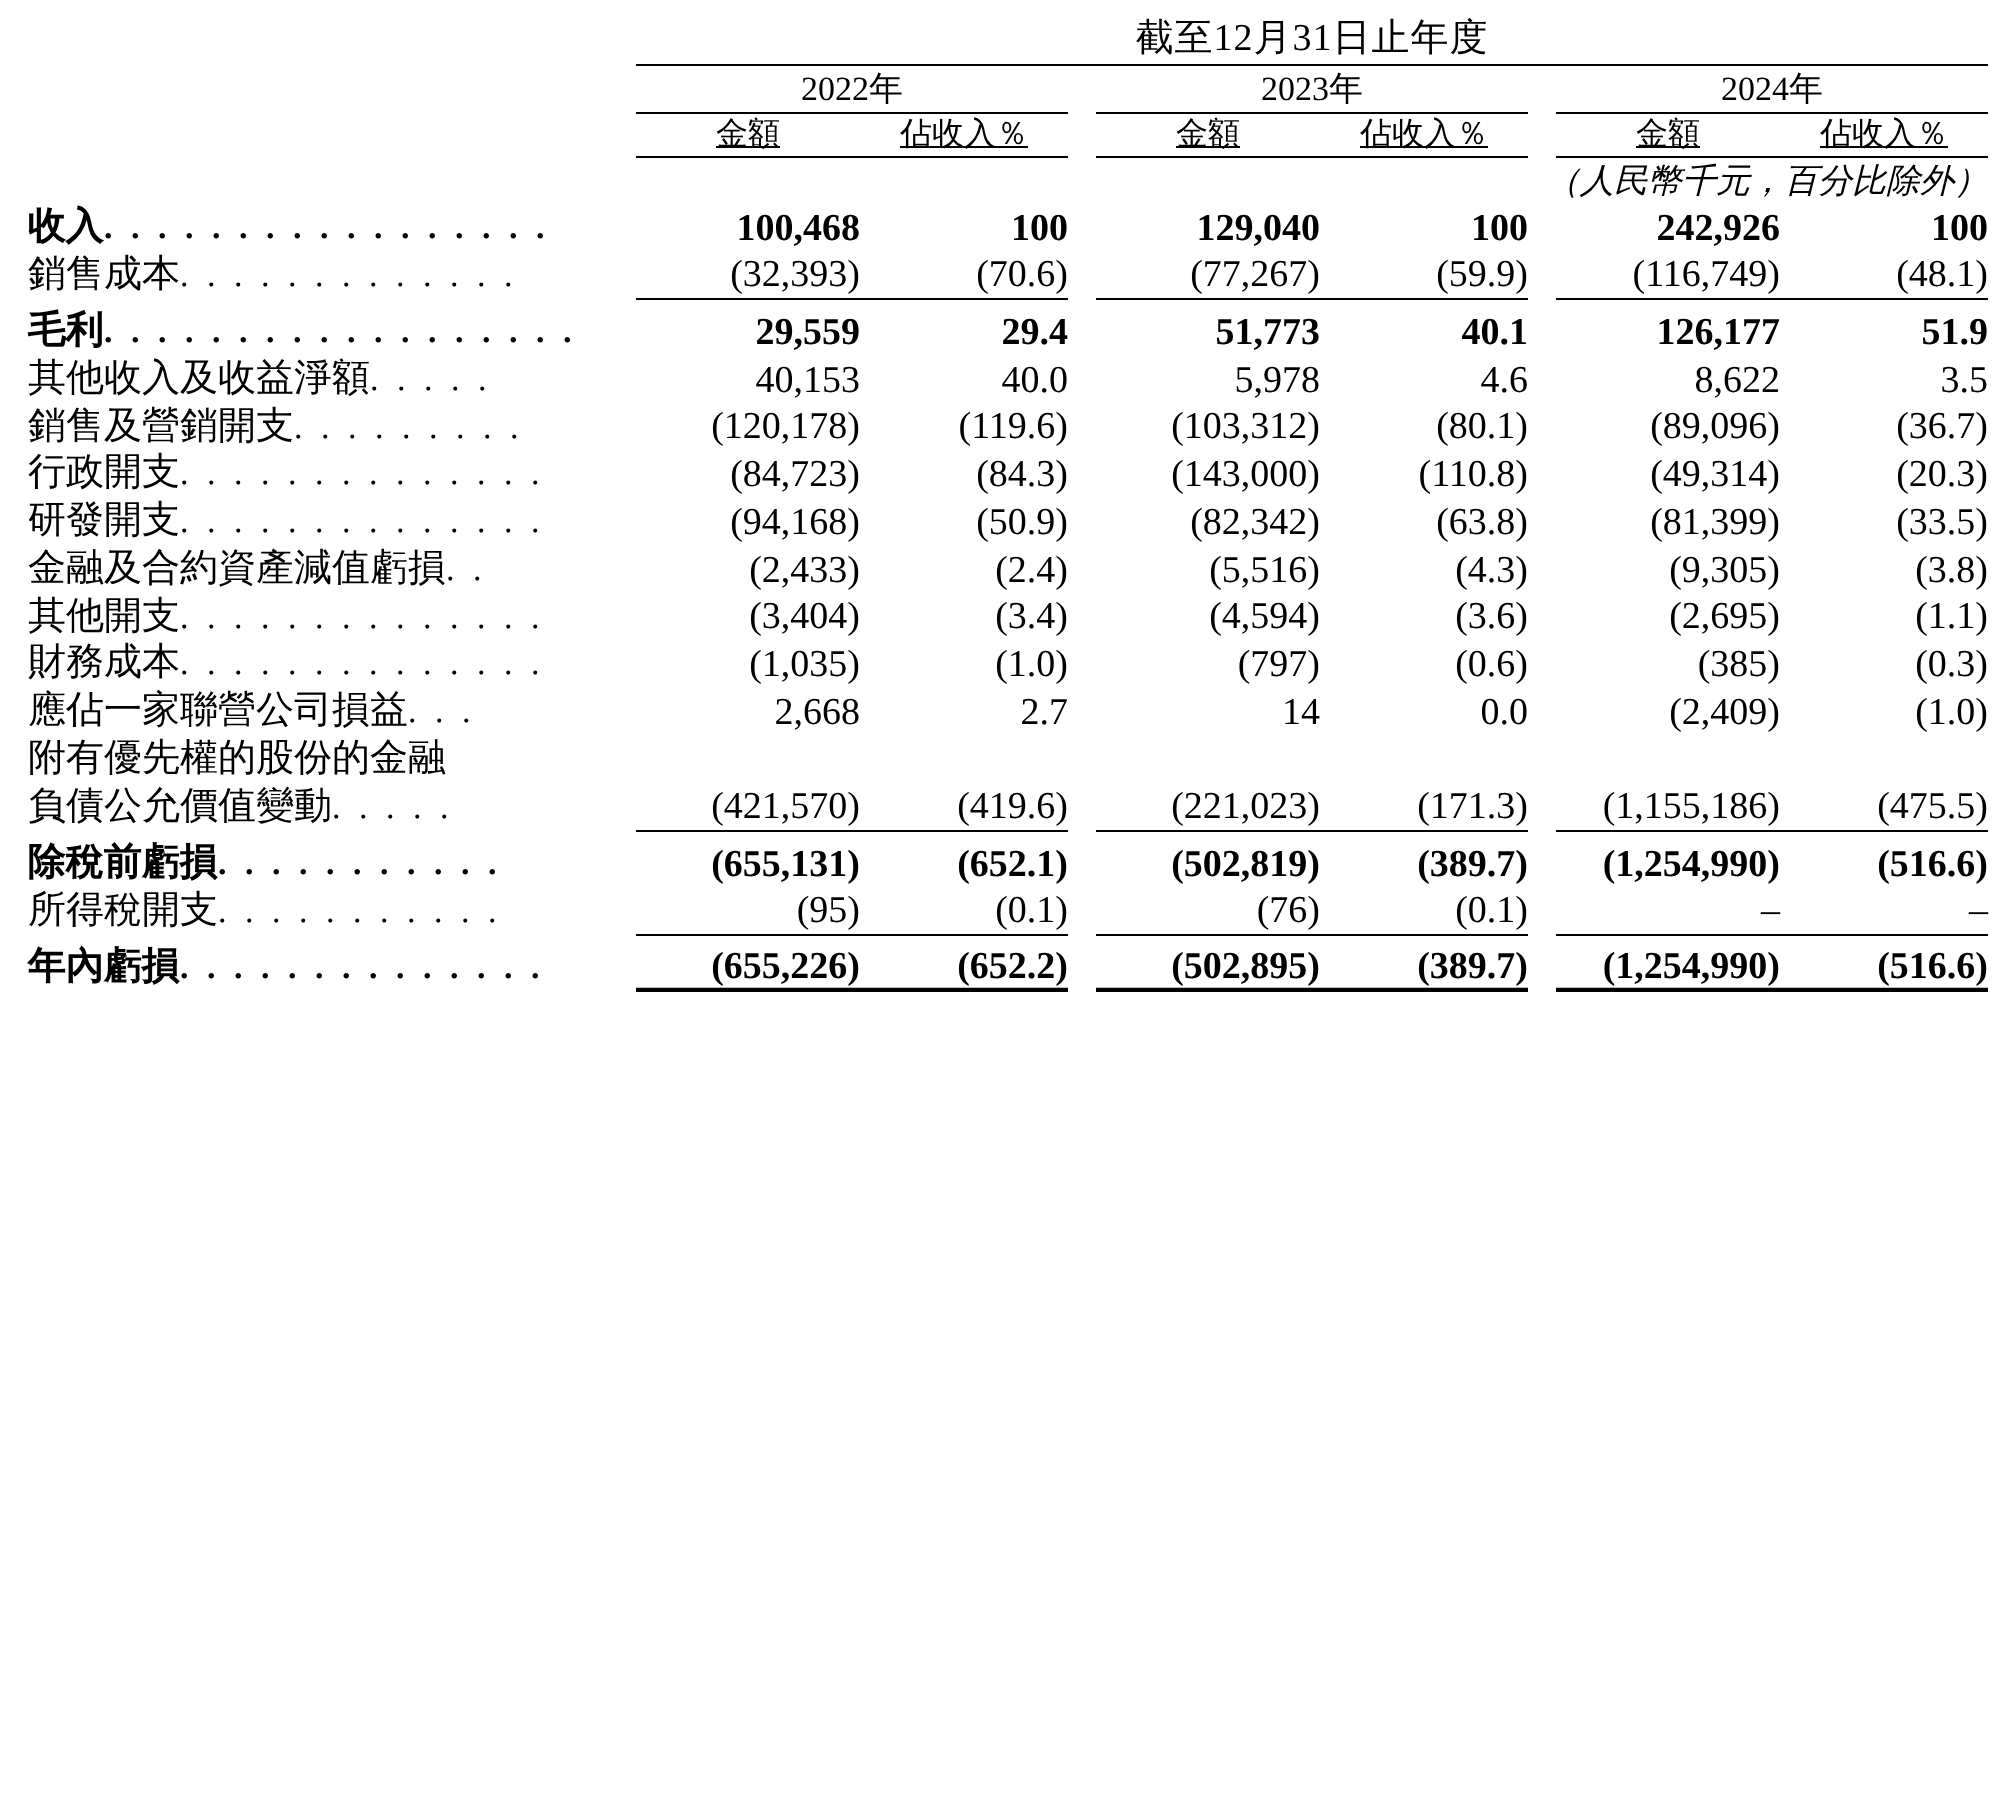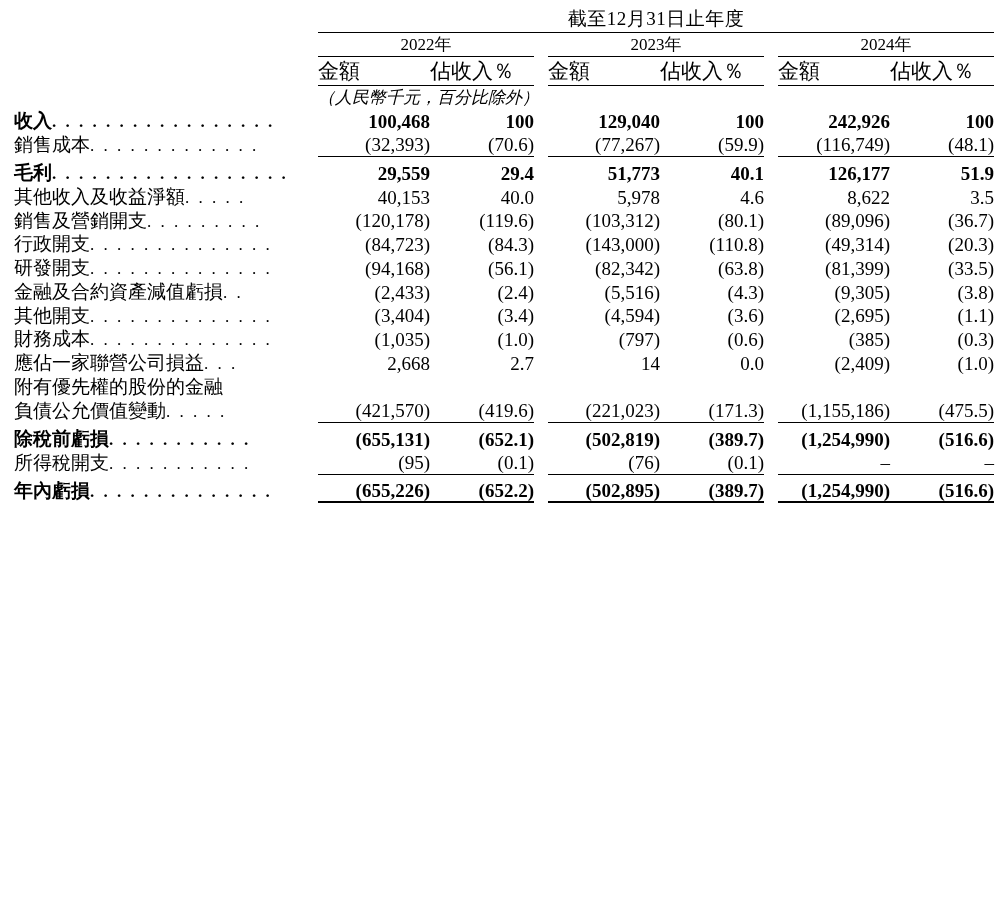--- a/index.html
+++ b/index.html
@@ -48,26 +48,27 @@
   .rule-year { border-bottom: 1.1px solid #000; margin-top: 20px; }
   .rule-sub { border-bottom: 1.1px solid #000; }
 
   .year-cell {
     text-align: center;
     font-weight: bold;
     font-size: 17px;
     padding: 5px 0 5px 0;
   }
   .sub-cell {
-    text-align: left;
-    font-size: 21px;
+    text-align: center;
+    font-size: 16px;
     padding: 6px 0 5px 0;
+    text-decoration: underline;
   }
   .currency-note {
-    text-align: left;
+    text-align: right;
     font-style: italic;
     font-size: 17px;
     padding: 8px 0 14px 0;
   }
 
   .row-label {
     font-size: 19px;
     white-space: nowrap;
     padding: 7px 0 6px 0;
     line-height: 1.25;
@@ -226,21 +227,21 @@
         <td class="num">(110.8)</td>
         <td></td>
         <td class="num">(49,314)</td>
         <td class="num">(20.3)</td>
       </tr>
 
       <tr>
         <td class="row-label"><span>研發開支</span><span class="dots">. . . . . . . . . . . . . .</span></td>
         <td></td>
         <td class="num">(94,168)</td>
-        <td class="num">(56.1)</td>
+        <td class="num">(50.9)</td>
         <td></td>
         <td class="num">(82,342)</td>
         <td class="num">(63.8)</td>
         <td></td>
         <td class="num">(81,399)</td>
         <td class="num">(33.5)</td>
       </tr>
 
       <tr>
         <td class="row-label"><span>金融及合約資產減值虧損</span><span class="dots">. .</span></td>

